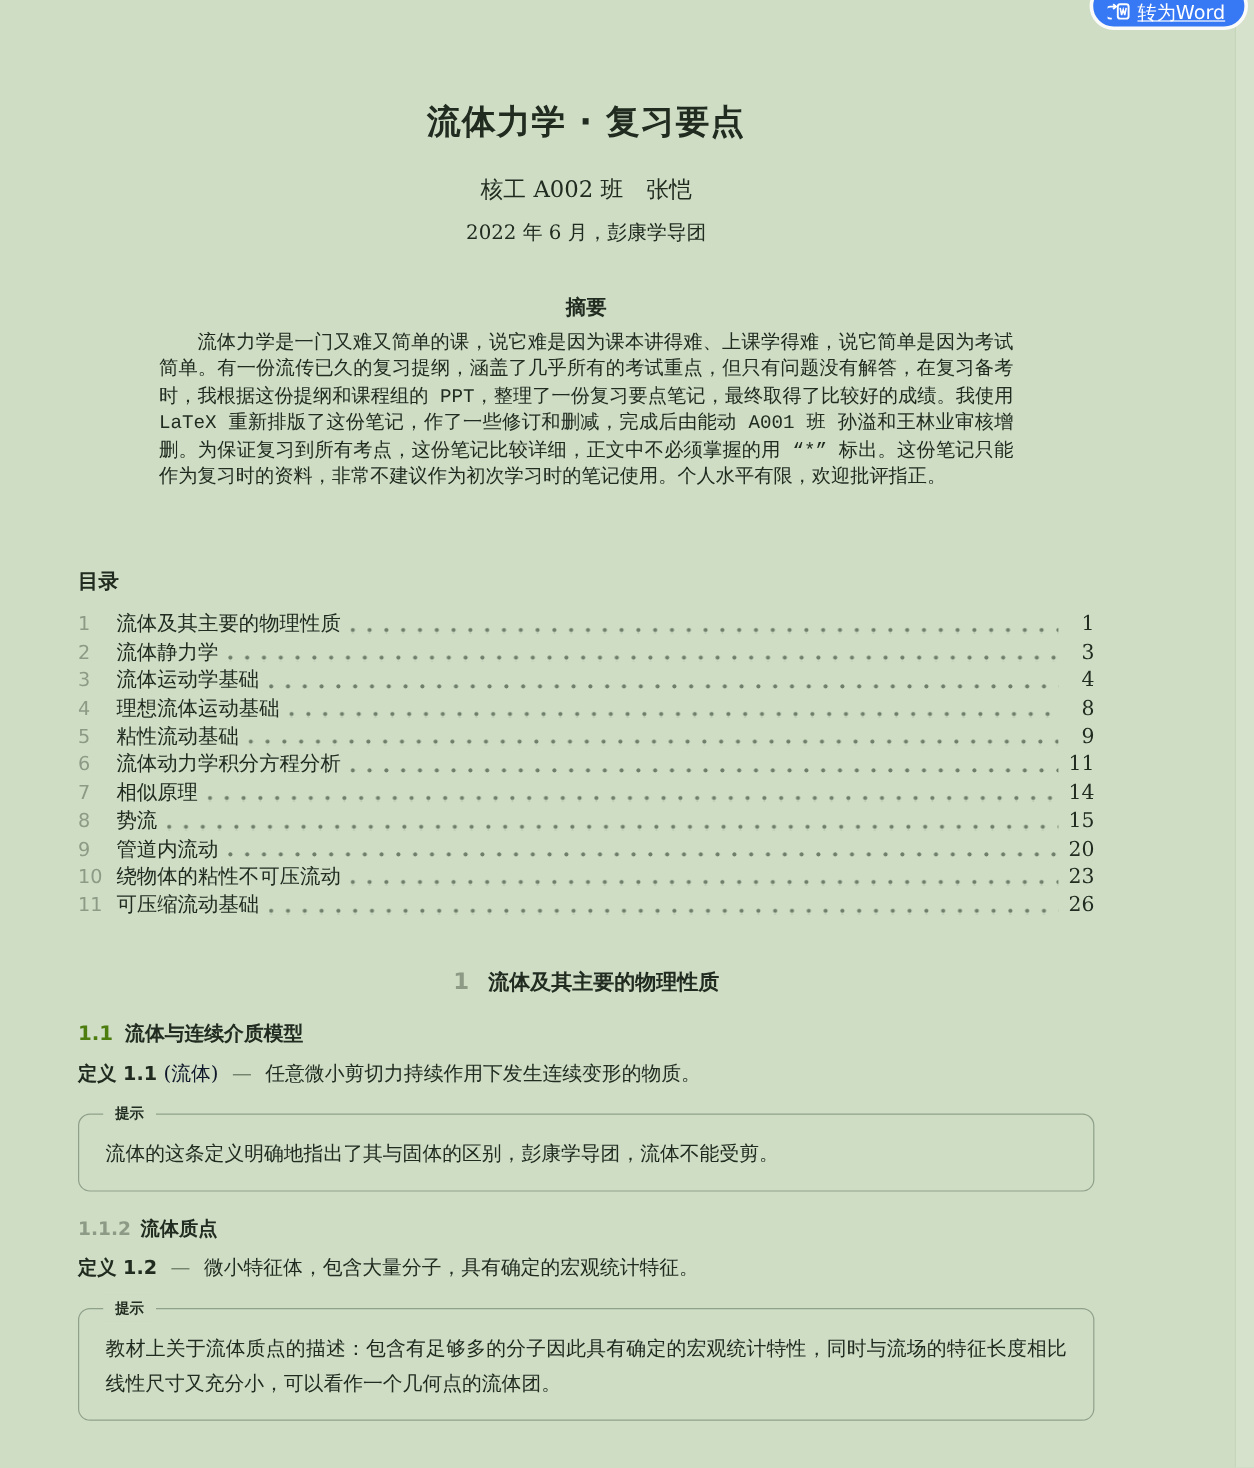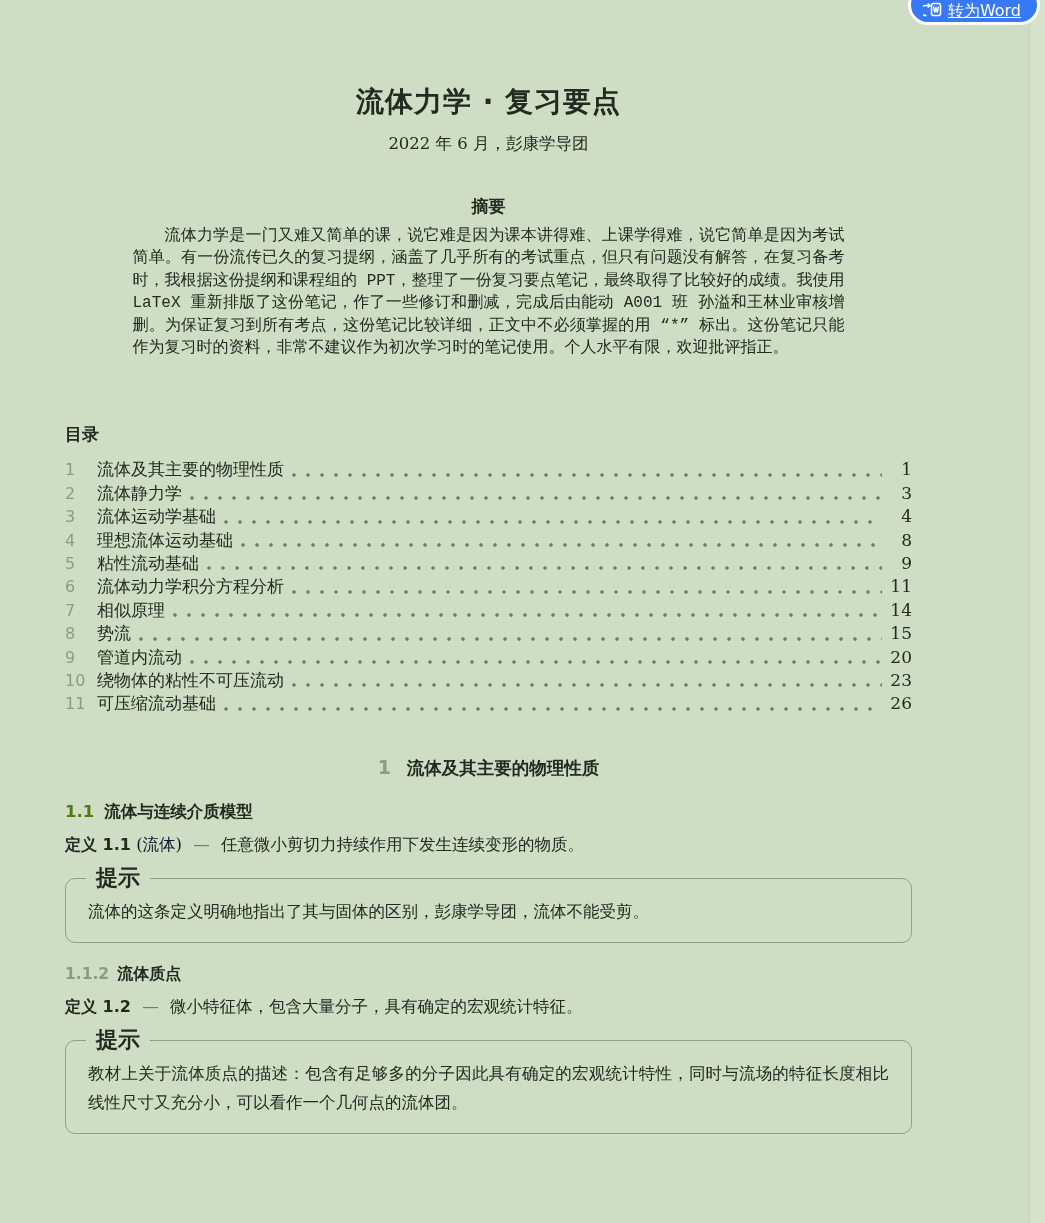--- a/index.html
+++ b/index.html
@@ -122,21 +122,21 @@
     padding: 19px 22px 16px;
     font-size: 16.5px;
     line-height: 28.5px;
     text-align: justify;
   }
   .hint-label {
     position: absolute; top: -12px; left: 20px;
     background: #ceddc4;
     padding: 0 10px;
     font-family: "DejaVu Sans", "Liberation Sans", sans-serif;
-    font-size: 22px; font-weight: bold;
+    font-size: 12px; font-weight: bold;
     line-height: 22px;
   }
 </style>
 </head>
 <body>
 
 <div class="scroll-strip"></div>
 
 <button class="convert-btn">
   <svg width="19" height="17" viewBox="0 0 19 17" fill="none" stroke="#ffffff" stroke-width="1.6">
@@ -144,20 +144,21 @@
     <path d="M4.6 1.6 L7 3.5 L4.6 5.4" fill="none"></path>
     <rect x="8.5" y="1.5" width="9" height="12" rx="2"></rect>
     <path d="M10.5 4.5 l1.2 6 l1.3 -4.5 l1.3 4.5 l1.2 -6" stroke-width="1.3" fill="none"></path>
   </svg>
   <span class="lbl">转为Word</span>
 </button>
 
 <div class="content">
 
   <h1 class="doc-title">流体力学 · 复习要点</h1>
+  <div class="doc-author">核工 A002 班　张恺</div>
   <div class="doc-date">2022 年 6 月，彭康学导团</div>
 
   <div class="abstract-heading">摘要</div>
   <p class="abstract-body">流体力学是一门又难又简单的课，说它难是因为课本讲得难、上课学得难，说它简单是因为考试简单。有一份流传已久的复习提纲，涵盖了几乎所有的考试重点，但只有问题没有解答，在复习备考时，我根据这份提纲和课程组的 PPT，整理了一份复习要点笔记，最终取得了比较好的成绩。我使用 LaTeX 重新排版了这份笔记，作了一些修订和删减，完成后由能动 A001 班 孙溢和王林业审核增删。为保证复习到所有考点，这份笔记比较详细，正文中不必须掌握的用 “*” 标出。这份笔记只能作为复习时的资料，非常不建议作为初次学习时的笔记使用。个人水平有限，欢迎批评指正。</p>
 
   <div class="toc-heading">目录</div>
   <div class="toc-list">
     <div class="toc-row">
       <span class="toc-num">1</span>
       <span class="toc-title">流体及其主要的物理性质</span>

